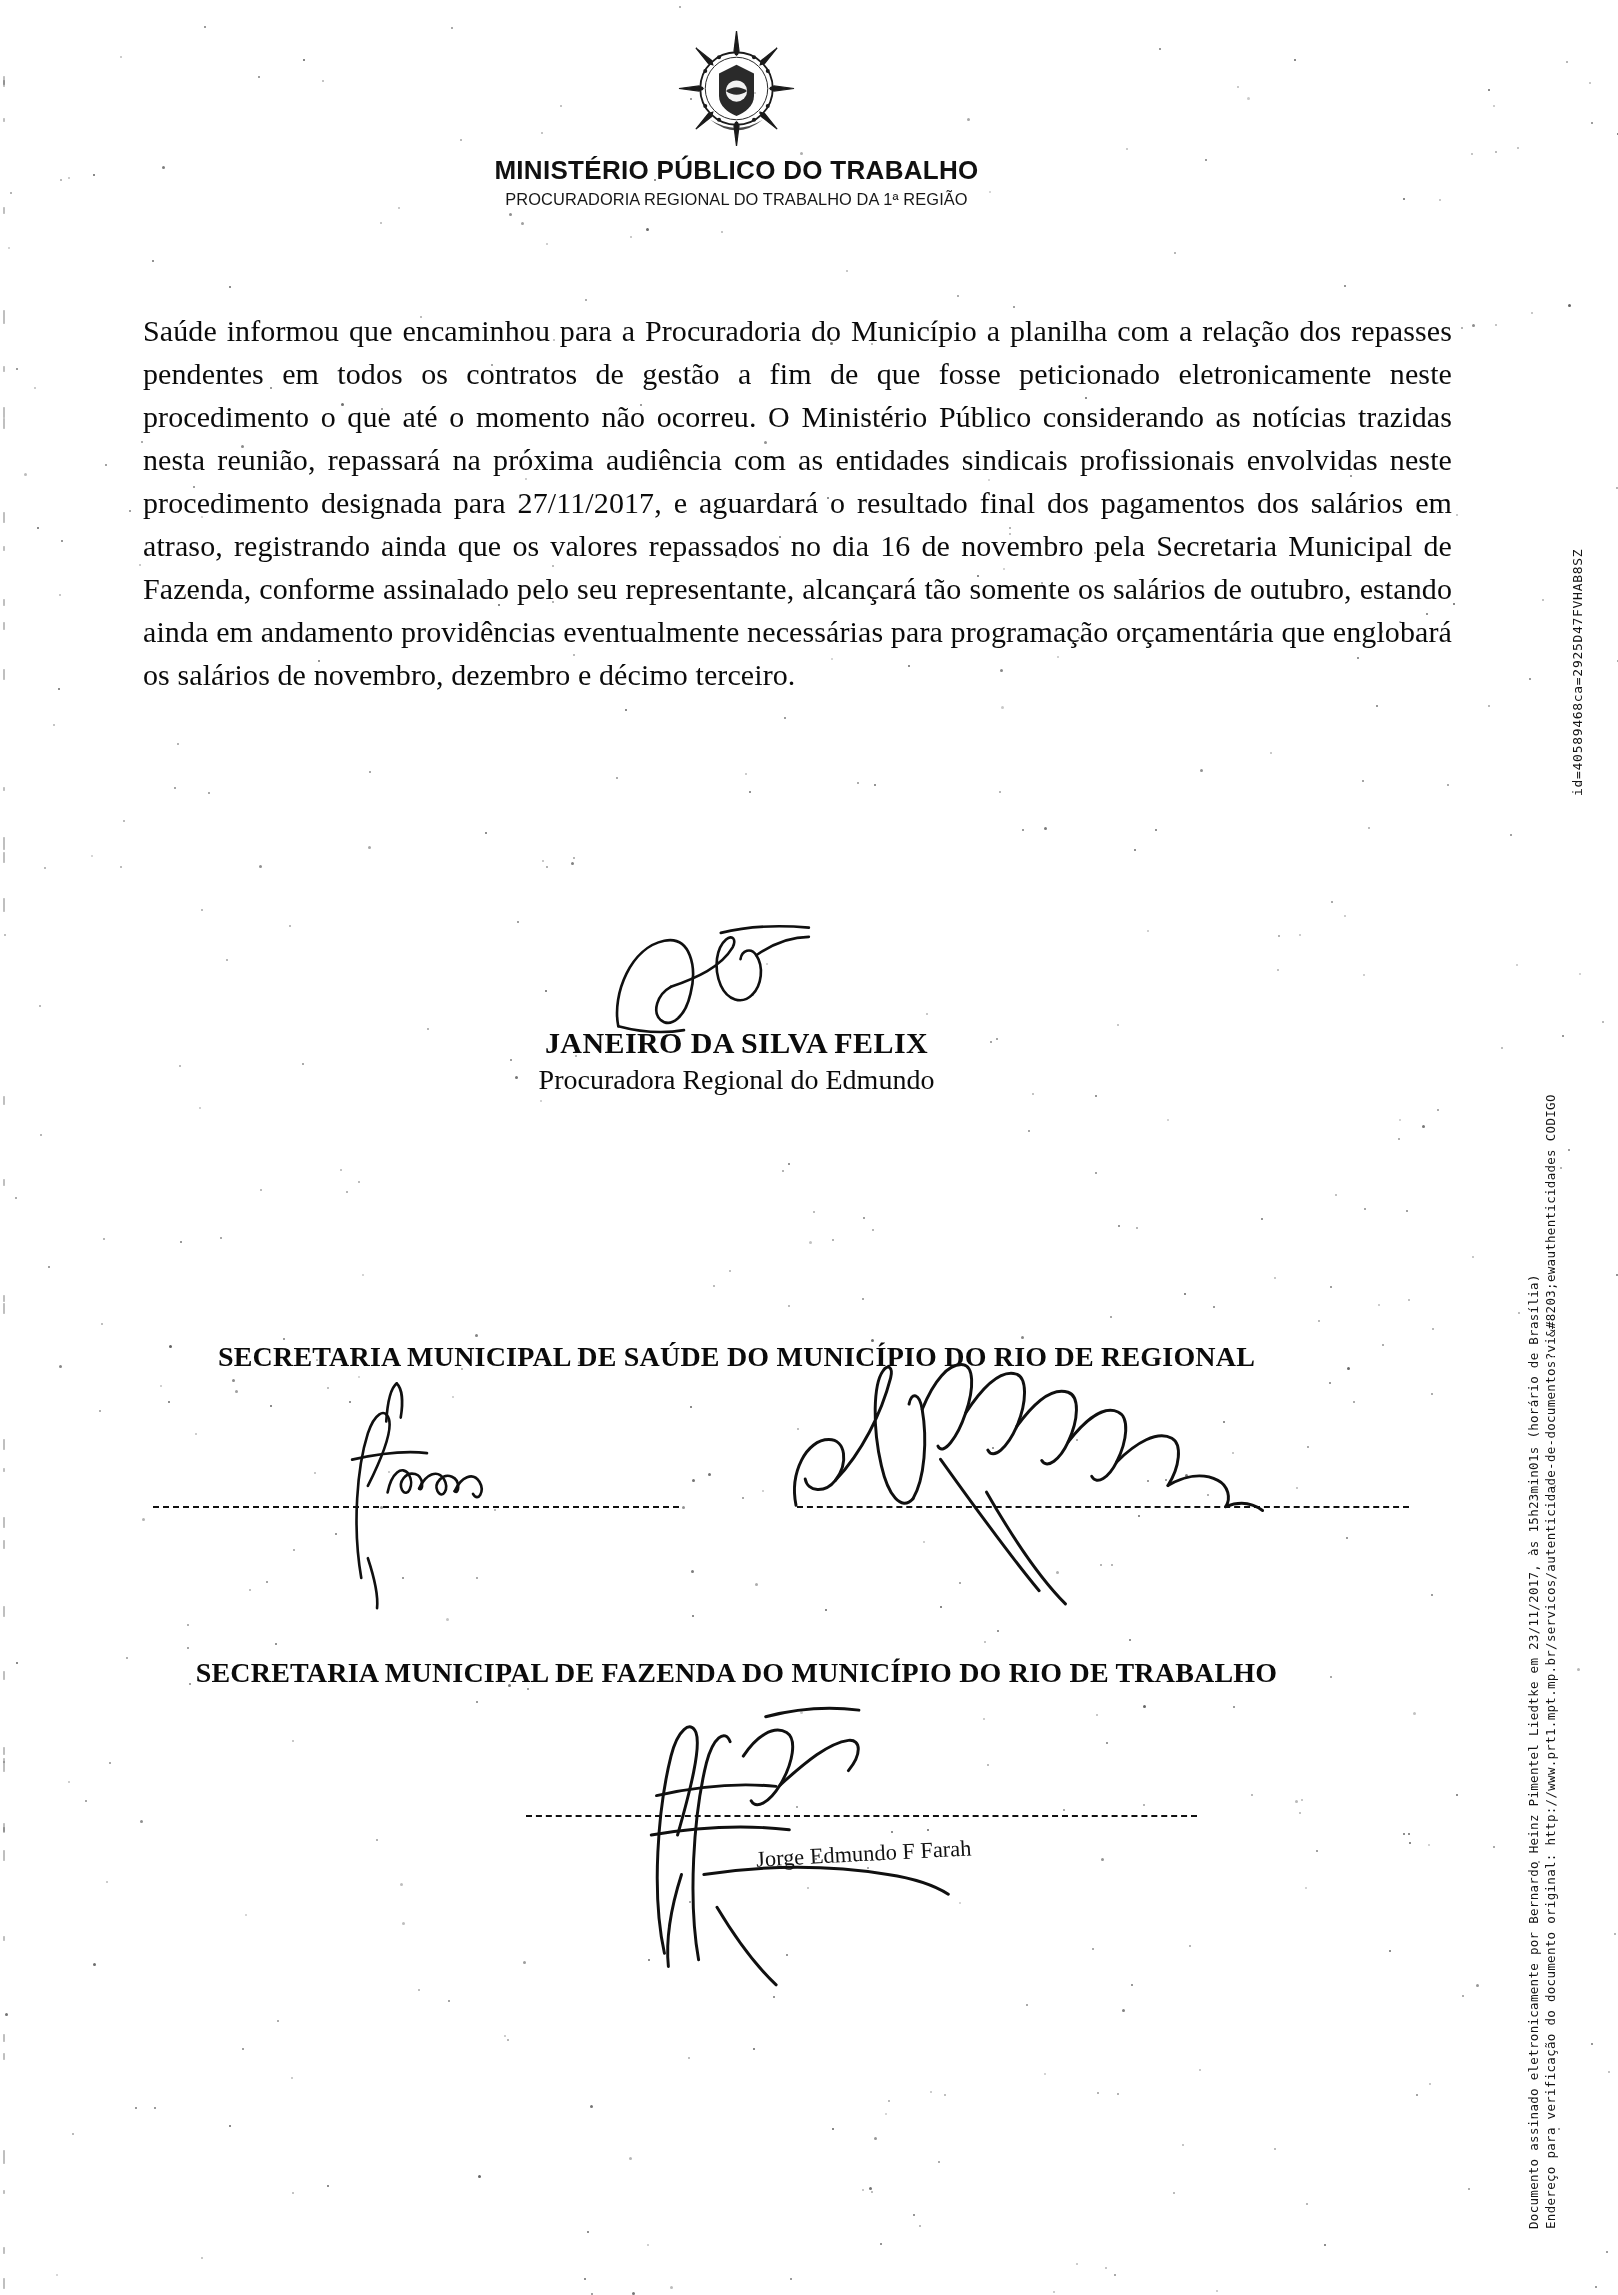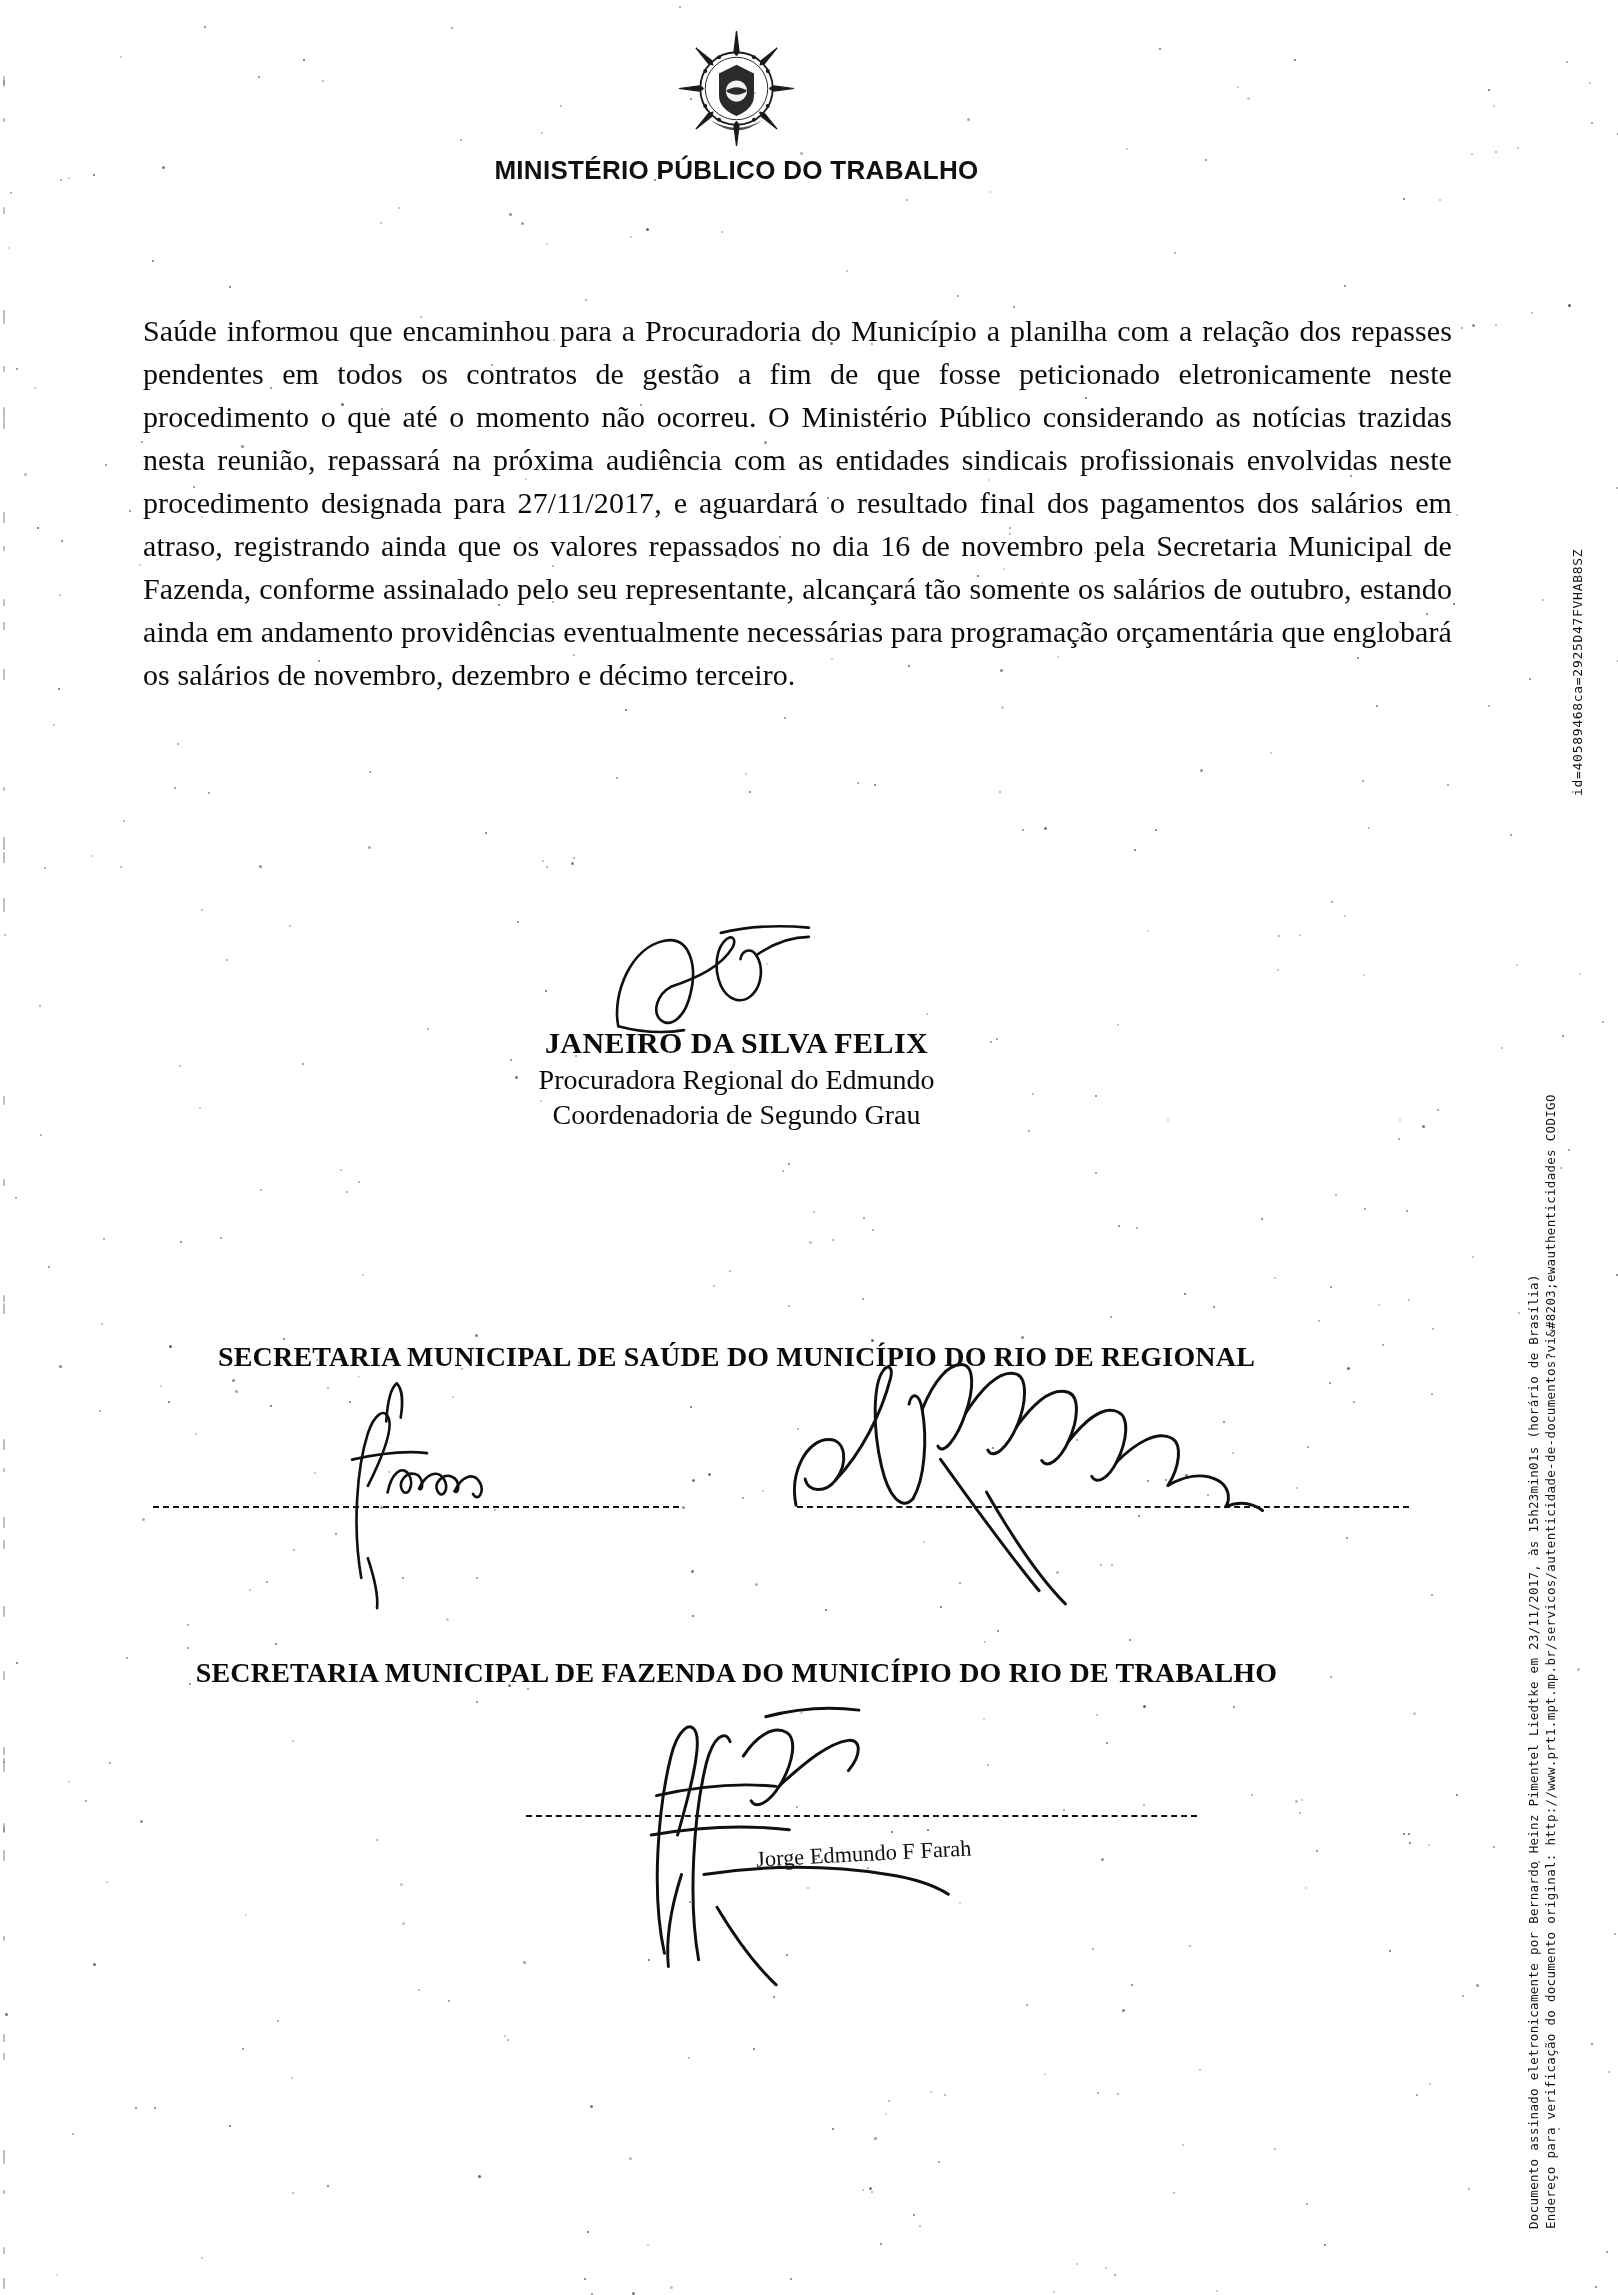--- a/index.html
+++ b/index.html
@@ -202,41 +202,41 @@
           <circle cx="50" cy="128" r="3.2"></circle>
             <circle cx="44" cy="100" r="3.2"></circle>
           <circle cx="50" cy="72" r="3.2"></circle>
             <circle cx="72" cy="50" r="3.2"></circle>
         </g>
 
         <path d="M58 150 q42 26 84 0 q-42 34 -84 0" fill="#1b1b1b" opacity=".8"></path>
       </g>
     </svg>
     <div class="org-name">MINISTÉRIO PÚBLICO DO TRABALHO</div>
+    <div class="org-sub">PROCURADORIA REGIONAL DO TRABALHO DA 1ª REGIÃO</div>
   </div>
 
   <div class="body-wrap">
     <p class="para">Saúde informou que encaminhou para a Procuradoria do Município a planilha com a relação dos repasses pendentes em todos os contratos de gestão a fim de que fosse peticionado eletronicamente neste procedimento o que até o momento não ocorreu. O Ministério Público considerando as notícias trazidas nesta reunião, repassará na próxima audiência com as entidades sindicais profissionais envolvidas neste procedimento designada para 27/11/2017, e aguardará o resultado final dos pagamentos dos salários em atraso, registrando ainda que os valores repassados no dia 16 de novembro pela Secretaria Municipal de Fazenda, conforme assinalado pelo seu representante, alcançará tão somente os salários de outubro, estando ainda em andamento providências eventualmente necessárias para programação orçamentária que englobará os salários de novembro, dezembro e décimo terceiro.</p>
   </div>
 
   <svg class="scribble" style="left:592px; top:921px; width:276px; height:125px;" viewBox="0 0 420 190" aria-hidden="true">
     <g fill="none" stroke="#101010" stroke-width="4" stroke-linecap="round">
       <path d="M40 160 C30 110 60 40 110 30 C150 22 160 70 150 110 C142 146 120 164 104 150 C92 139 98 112 120 100"></path>
       <path d="M120 100 C160 86 196 70 214 40 C220 28 214 20 204 28 C190 40 184 70 196 98 C206 120 228 128 244 112"></path>
       <path d="M244 112 C258 98 262 70 250 52 C242 40 228 44 226 58"></path>
       <path d="M250 52 C276 34 300 24 330 24"></path>
       <path d="M196 18 C236 8 284 6 330 10"></path>
       <path d="M40 160 C70 168 104 172 140 166"></path>
     </g>
   </svg>
 
   <div class="sig-center" style="top:1026px;">
     <div class="sig-name">JANEIRO DA SILVA FELIX</div>
     <div class="sig-role">Procuradora Regional do Edmundo</div>
-    <div class="sig-role2">Coordenadoria de Segundo Grau</div>
   </div>
 
   <div class="sect-title" style="top:1341px;">SECRETARIA MUNICIPAL DE SAÚDE DO MUNICÍPIO DO RIO DE REGIONAL</div>
 
   <div class="dashline" style="left:153px; top:1506px; width:526px;"></div>
   <div class="dashline" style="left:797px; top:1506px; width:612px;"></div>
 
   <svg class="scribble" style="left:289px; top:1361px; width:276px; height:263px;" viewBox="0 0 420 400" aria-hidden="true">
     <g fill="none" stroke="#101010" stroke-width="4" stroke-linecap="round">
       <path d="M110 330 C96 250 104 160 120 110 C130 80 146 70 152 88 C158 108 140 150 120 190"></path>

